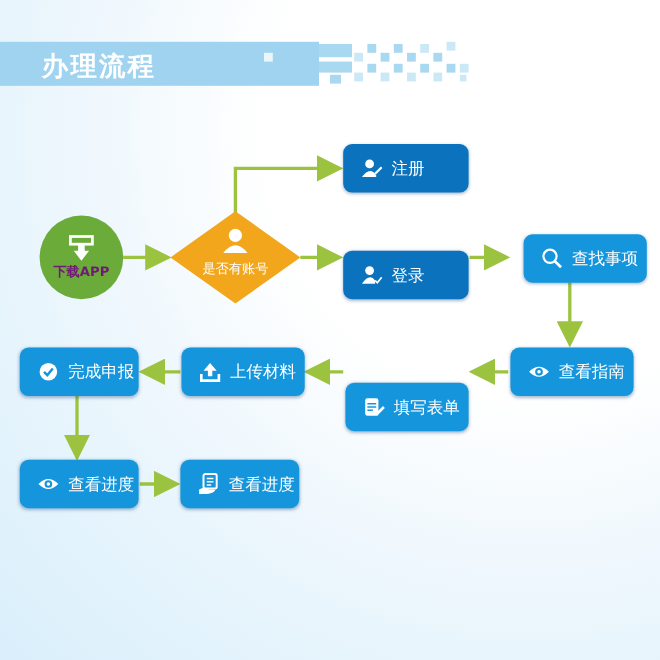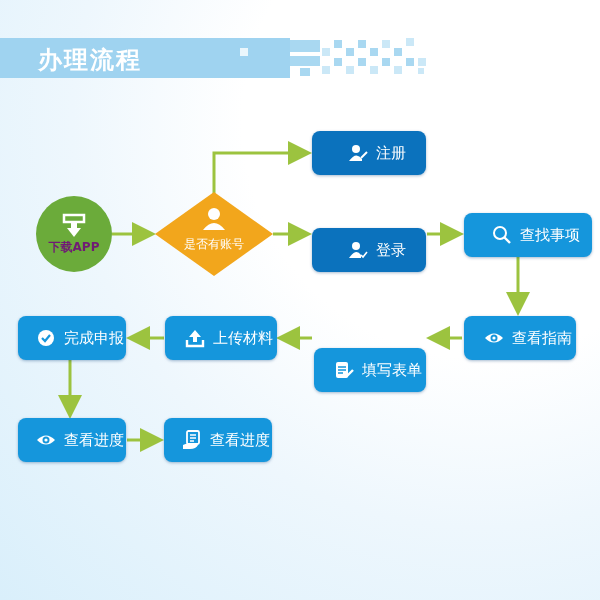--- a/index.html
+++ b/index.html
@@ -14,21 +14,21 @@
     background:#9fd3f0;
   }
   .title-text {
     position:absolute; left:38px; top:44px; font-size:24px; font-weight:bold;
     color:#ffffff; letter-spacing:2px;
   }
   .pixel { position:absolute; background:#a9d8f1; }
   .pixel.light { background:#cbe8f7; }
   .node {
     position:absolute; border-radius:8px; color:#fff;
-    display:flex; align-items:center; justify-content:center; gap:8px;
+    display:flex; align-items:center; gap:8px;
     font-size:15px; box-shadow: 0 1px 3px rgba(0,60,120,0.35);
     box-sizing:border-box;
     padding-left:16px;
   }
   .node.dark { background:#0b72bd; }
   .node.light { background:#1596dc; }
   .node .icon { width:20px; height:20px; display:inline-flex; align-items:center; justify-content:center; }
   .start {
     position:absolute; left:36px; top:196px; width:76px; height:76px; border-radius:50%;
     background:#6bab3a; color:#701a75; display:flex; flex-direction:column; align-items:center; justify-content:center;
@@ -128,21 +128,21 @@
     <span class="icon">
       <svg width="20" height="20" viewBox="0 0 20 20">
           <circle cx="8" cy="6" r="4" fill="#fff"></circle>
           <path d="M1,18 Q8,8 13,15 L13,18 Z" fill="#fff"></path>
           <path d="M13,15 L15,17 L19,12" stroke="#fff" stroke-width="1.6" fill="none"></path>
         </svg>
     </span>
     <span>登录</span>
   </div>
 
-  <div class="node light" style="left:464px;top:213px;width:128px;height:44px;">
+  <div class="node light" style="left:476px;top:213px;width:112px;height:44px;">
     <span class="icon">
       <svg width="20" height="20" viewBox="0 0 20 20">
           <circle cx="8" cy="8" r="6" stroke="#fff" stroke-width="2" fill="none"></circle>
           <path d="M12.5,12.5 L18,18" stroke="#fff" stroke-width="2.4"></path>
         </svg>
     </span>
     <span>查找事项</span>
   </div>
 
   <div class="node light" style="left:464px;top:316px;width:112px;height:44px;">

